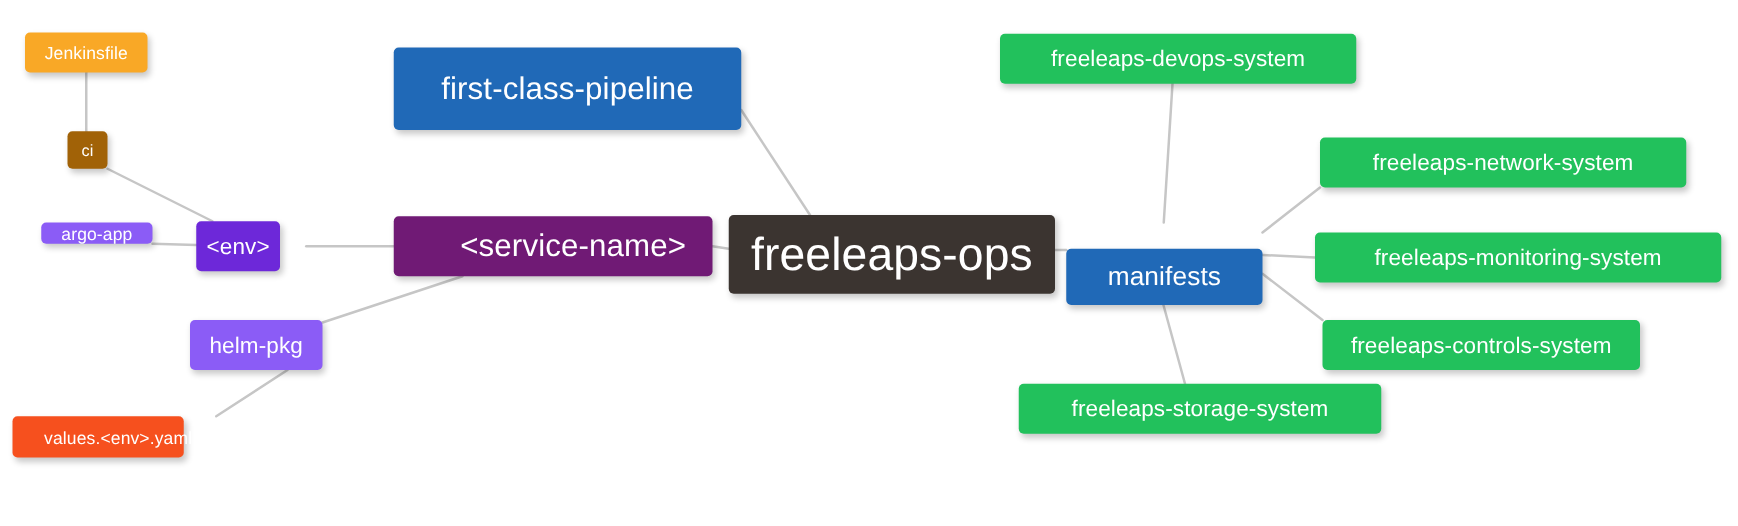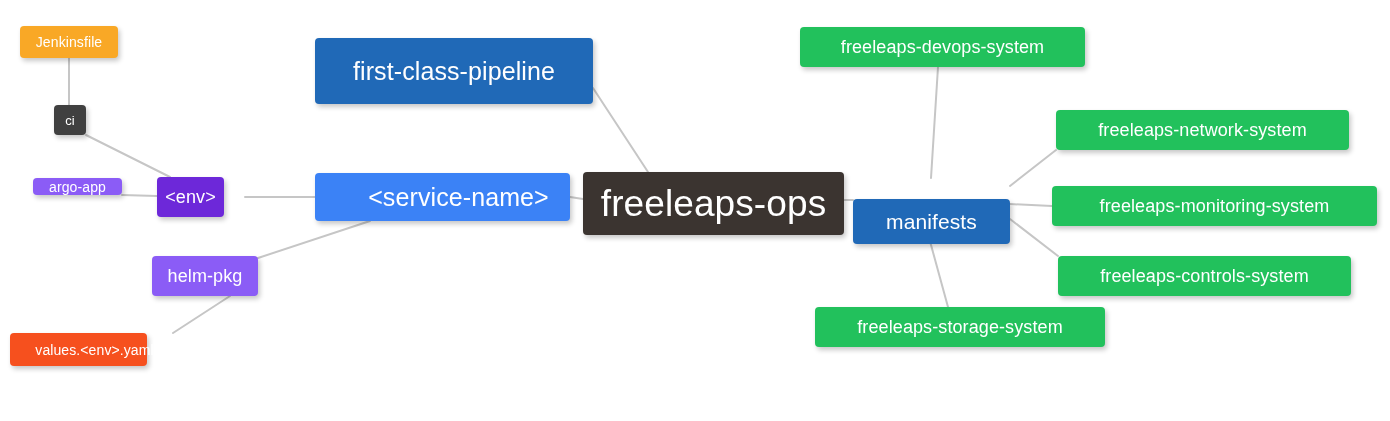--- a/index.html
+++ b/index.html
@@ -76,56 +76,56 @@
       <path class="edge" d="M 938 67 L 931 178" stroke="#c6c6c6"></path>
       <path class="edge" d="M 1056 150 L 1010 186" stroke="#c6c6c6"></path>
       <path class="edge" d="M 1052 206 L 1010 204" stroke="#c6c6c6"></path>
       <path class="edge" d="M 1058 256 L 1010 219" stroke="#c6c6c6"></path>
       <path class="edge" d="M 948 307 L 925 223" stroke="#c6c6c6"></path>
     </svg>
   <div id="node-layer">
       <div class="node lvl-root" style="left: 583px; top: 172px; width: 261px; height: 63px; background: rgb(59, 52, 48);">
         <span class="node-label">freeleaps-ops</span>
       </div>
-      <div class="node lvl-1" style="left: 315px; top: 173px; width: 255px; height: 48px; background: #3b82f6; padding-left: 32px;">
+      <div class="node lvl-1" style="left: 315px; top: 173px; width: 255px; height: 48px; background: #701a75; padding-left: 32px;">
         <span class="node-label">&lt;service-name&gt;</span>
       </div>
       <div class="node lvl-1" style="left: 315px; top: 38px; width: 278px; height: 66px; background: rgb(32, 105, 183);">
         <span class="node-label">first-class-pipeline</span>
       </div>
       <div class="node lvl-2" style="left: 853px; top: 178px; width: 157px; height: 45px; background: rgb(32, 105, 183); margin-top: 21px;">
         <span class="node-label">manifests</span>
       </div>
       <div class="node lvl-3" style="left: 157px; top: 177px; width: 67px; height: 40px; background: #6d28d9;">
         <span class="node-label">&lt;env&gt;</span>
       </div>
       <div class="node lvl-3" style="left: 152px; top: 256px; width: 106px; height: 40px; background: #8b5cf6;">
         <span class="node-label">helm-pkg</span>
       </div>
-      <div class="node lvl-tiny" style="left: 54px; top: 105px; width: 32px; height: 30px; background: #404040;">
+      <div class="node lvl-tiny" style="left: 54px; top: 105px; width: 32px; height: 30px; background: #a16207;">
         <span class="node-label">ci</span>
       </div>
       <div class="node lvl-4" style="left: 20px; top: 26px; width: 98px; height: 32px; background: rgb(249, 168, 38);">
         <span class="node-label">Jenkinsfile</span>
       </div>
       <div class="node lvl-4" style="left: 33px; top: 178px; width: 89px; height: 17px; background: #8b5cf6;">
         <span class="node-label">argo-app</span>
       </div>
       <div class="node lvl-4" style="left: 10px; top: 333px; width: 137px; height: 33px; background: rgb(246, 80, 30); padding-left: 32px;">
         <span class="node-label">values.&lt;env&gt;.yaml</span>
       </div>
       <div class="node lvl-3" style="left: 800px; top: 27px; width: 285px; height: 40px; background: rgb(34, 193, 92);">
         <span class="node-label">freeleaps-devops-system</span>
       </div>
       <div class="node lvl-3" style="left: 1056px; top: 110px; width: 293px; height: 40px; background: rgb(34, 193, 92);">
         <span class="node-label">freeleaps-network-system</span>
       </div>
       <div class="node lvl-3" style="left: 1052px; top: 186px; width: 325px; height: 40px; background: rgb(34, 193, 92);">
         <span class="node-label">freeleaps-monitoring-system</span>
       </div>
-      <div class="node lvl-3" style="left: 1058px; top: 256px; width: 293px; height: 40px; background: rgb(34, 193, 92);">
+      <div class="node lvl-3" style="left: 1058px; top: 256px; width: 254px; height: 40px; background: rgb(34, 193, 92);">
         <span class="node-label">freeleaps-controls-system</span>
       </div>
       <div class="node lvl-3" style="left: 815px; top: 307px; width: 290px; height: 40px; background: rgb(34, 193, 92); align-items: center;">
         <span class="node-label">freeleaps-storage-system</span>
       </div>
     </div>
 </div>
 
 </body></html>

